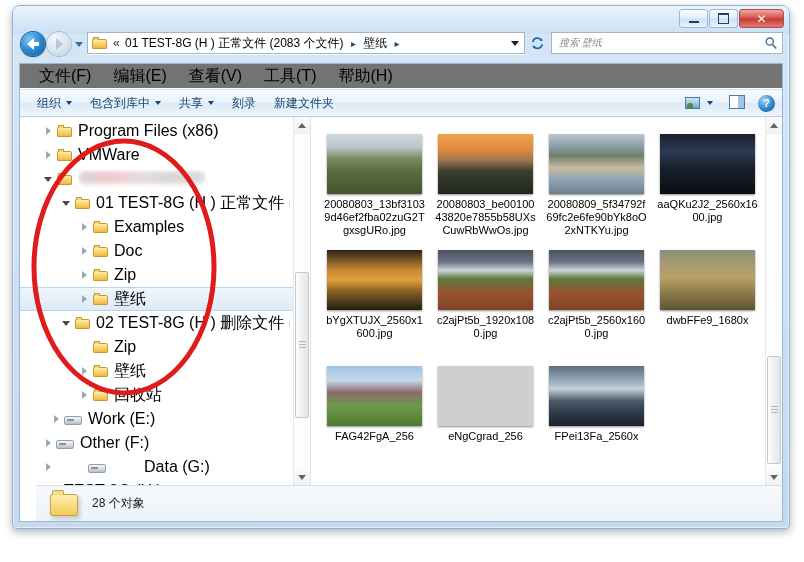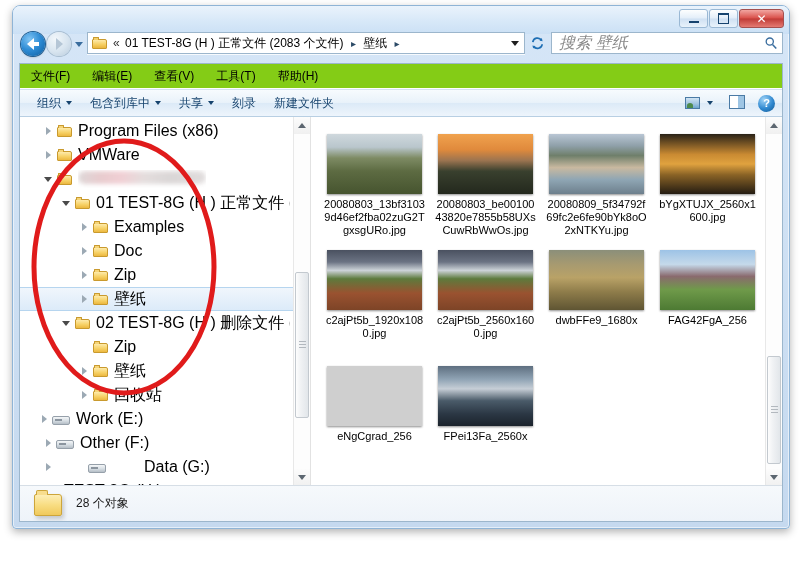--- a/index.html
+++ b/index.html
@@ -57,26 +57,26 @@
      background:linear-gradient(180deg,#fde9a8 0%,#f6cf63 55%,#eab53c 100%);border:1px solid #c99a2e;box-sizing:border-box;}
   .folder-ico:after{content:"";position:absolute;left:1px;top:0px;width:6px;height:3px;border-radius:1px 1px 0 0;
      background:#f3cf6b;border:1px solid #c99a2e;border-bottom:none;box-sizing:border-box;}
   #crumbtext{flex:1 1 auto;white-space:nowrap;overflow:hidden;font-size:12px;color:#000;}
   .sep{color:#2b4a66;padding:0 4px;font-size:10px;}
   .dblsep{color:#333;padding:0 2px 0 1px;}
   #crumbcaret{flex:0 0 auto;width:18px;display:flex;align-items:center;justify-content:center;}
   .caret-dark{width:0;height:0;border-left:4px solid transparent;border-right:4px solid transparent;border-top:5px solid #1f1f1f;}
   #refreshbtn{width:22px;height:22px;display:flex;align-items:center;justify-content:center;flex:0 0 auto;margin-left:1px;}
   #searchbox{width:232px;height:22px;background:#fff;border:1px solid #9cb6cc;margin-left:3px;display:flex;align-items:center;flex:0 0 auto;box-sizing:border-box;}
-  #searchph{flex:1 1 auto;padding-left:7px;color:#8a8a8a;font-style:italic;font-size:16px;white-space:nowrap;overflow:hidden;}
+  #searchph{flex:1 1 auto;padding-left:7px;color:#8a8a8a;font-style:italic;font-size:10px;white-space:nowrap;overflow:hidden;}
   #searchicon{flex:0 0 auto;width:22px;display:flex;align-items:center;justify-content:center;}
 
   
   #client{position:absolute;left:6px;top:57px;right:6px;bottom:6px;background:#fff;border:1px solid #9cb6cc;box-sizing:border-box;overflow:hidden;}
-  #menubar{height:24px;background:#84cc16;display:flex;align-items:center;font-size:12px;border-bottom:1px solid #fff;}
+  #menubar{height:24px;background:#737373;display:flex;align-items:center;padding-left:8px;font-size:16px;border-bottom:1px solid #fff;}
   .menuitem{padding:2px 11px;color:#000;white-space:nowrap;}
   #toolbar{height:28px;background:linear-gradient(180deg,#f7fbfe 0%,#e9f2fa 48%,#dceaf7 52%,#eef5fc 100%);
      border-top:1px solid #d4e3f0;border-bottom:1px solid #b8cfe3;display:flex;align-items:center;padding-left:8px;box-sizing:border-box;}
   .tbitem{display:flex;align-items:center;gap:5px;padding:3px 9px;color:#16436e;font-size:12px;white-space:nowrap;}
   .tbcaret{width:0;height:0;border-left:3.5px solid transparent;border-right:3.5px solid transparent;border-top:4px solid #16436e;}
   #tbright{margin-left:auto;display:flex;align-items:center;gap:2px;padding-right:7px;}
   .viewico{width:18px;height:15px;position:relative;}
   .viewico:before{content:"";position:absolute;left:1px;top:1px;width:15px;height:12px;border:1px solid #4a7aa5;
      background:linear-gradient(180deg,#cfe3f3 0%,#9ec2e0 60%,#6ea6cf 100%);box-sizing:border-box;}
   .viewico:after{content:"";position:absolute;left:3px;top:7px;width:6px;height:5px;background:#4d8a4d;border-radius:50% 50% 0 0;}
@@ -125,21 +125,21 @@
   #content{flex:1 1 auto;position:relative;background:#fff;overflow:hidden;}
   #grid{position:absolute;left:0;top:0;right:16px;bottom:0;overflow:hidden;padding:14px 0 0 8px;
      display:flex;flex-wrap:wrap;align-content:flex-start;}
   .cell{width:111px;height:110px;display:flex;flex-direction:column;align-items:center;margin:0 0 6px 0;}
   .thumbwrap{width:97px;height:63px;display:flex;align-items:flex-end;justify-content:center;}
   .thumb{width:95px;height:60px;box-shadow:0 1px 2px rgba(0,0,0,.45);background:#cfcfcf;overflow:hidden;position:relative;}
   .fname{width:101px;margin-top:4px;font-size:11px;line-height:13px;text-align:center;color:#000;
      word-break:break-all;white-space:normal;}
 
   
-  #status{position:absolute;left:0;right:0;bottom:0;height:35px;
+  #status{position:absolute;left:16px;right:0;bottom:0;height:35px;
      background:linear-gradient(180deg,#f6f9fc 0%,#eef3f9 100%);border-top:1px solid #d6dee6;
      display:flex;align-items:center;padding-left:12px;}
   #statusicon{width:34px;height:30px;position:relative;flex:0 0 auto;margin-right:10px;}
   #statusicon:before{content:"";position:absolute;left:2px;top:5px;width:28px;height:22px;border-radius:2px 3px 2px 2px;
      background:linear-gradient(180deg,#fdeeb6 0%,#f8dd82 50%,#f0c95c 100%);border:1px solid #cda53a;box-sizing:border-box;
      box-shadow:2px 3px 4px rgba(0,0,0,.18);}
   #statusicon:after{content:"";position:absolute;left:4px;top:1px;width:12px;height:5px;border-radius:2px 2px 0 0;
      background:#f8dd8e;border:1px solid #cda53a;border-bottom:none;box-sizing:border-box;}
   #statustext{font-size:12px;color:#1a1a1a;}
 
@@ -334,21 +334,21 @@
                 <span class="ficon"></span>
                 <span class="tlabel">壁纸</span>
               </div>
               <div class="tnode" style="padding-left: 56px;">
                 <span class="tw">
                   <i class="tri-c"></i>
                 </span>
                 <span class="ficon"></span>
                 <span class="tlabel">回收站</span>
               </div>
-              <div class="tnode" style="padding-left: 16px;">
+              <div class="tnode" style="padding-left: 28px;">
                 <span class="tw">
                   <i class="tri-c"></i>
                 </span>
                 <span class="dicon"></span>
                 <span class="tlabel">Work (E:)</span>
               </div>
               <div class="tnode" style="padding-left: 20px;">
                 <span class="tw">
                   <i class="tri-c"></i>
                 </span>
@@ -395,20 +395,26 @@
                 <div class="fname">20080803_be0010043820e7855b58UXsCuwRbWwOs.jpg</div>
               </div>
               <div class="cell">
                 <div class="thumbwrap">
                   <div class="thumb" style="background: linear-gradient(rgb(185, 198, 212) 0%, rgb(142, 159, 168) 20%, rgb(111, 127, 106) 36%, rgb(201, 185, 160) 56%, rgb(143, 166, 180) 76%, rgb(109, 127, 140) 100%);"></div>
                 </div>
                 <div class="fname">20080809_5f34792f69fc2e6fe90bYk8oO2xNTKYu.jpg</div>
               </div>
               <div class="cell">
                 <div class="thumbwrap">
+                  <div class="thumb" style="background: linear-gradient(rgb(26, 34, 48) 0%, rgb(43, 58, 82) 30%, rgb(23, 32, 44) 58%, rgb(11, 14, 20) 100%);"></div>
+                </div>
+                <div class="fname">aaQKu2J2_2560x1600.jpg</div>
+              </div>
+              <div class="cell">
+                <div class="thumbwrap">
                   <div class="thumb" style="background: linear-gradient(rgb(42, 35, 24) 0%, rgb(201, 138, 50) 34%, rgb(224, 162, 63) 50%, rgb(138, 99, 38) 68%, rgb(36, 28, 18) 100%);"></div>
                 </div>
                 <div class="fname">bYgXTUJX_2560x1600.jpg</div>
               </div>
               <div class="cell">
                 <div class="thumbwrap">
                   <div class="thumb" style="background: linear-gradient(rgb(74, 81, 96) 0%, rgb(107, 115, 131) 20%, rgb(205, 211, 216) 34%, rgb(93, 122, 60) 48%, rgb(154, 82, 48) 72%, rgb(125, 68, 39) 100%);"></div>
                 </div>
                 <div class="fname">c2ajPt5b_1920x1080.jpg</div>
               </div>

